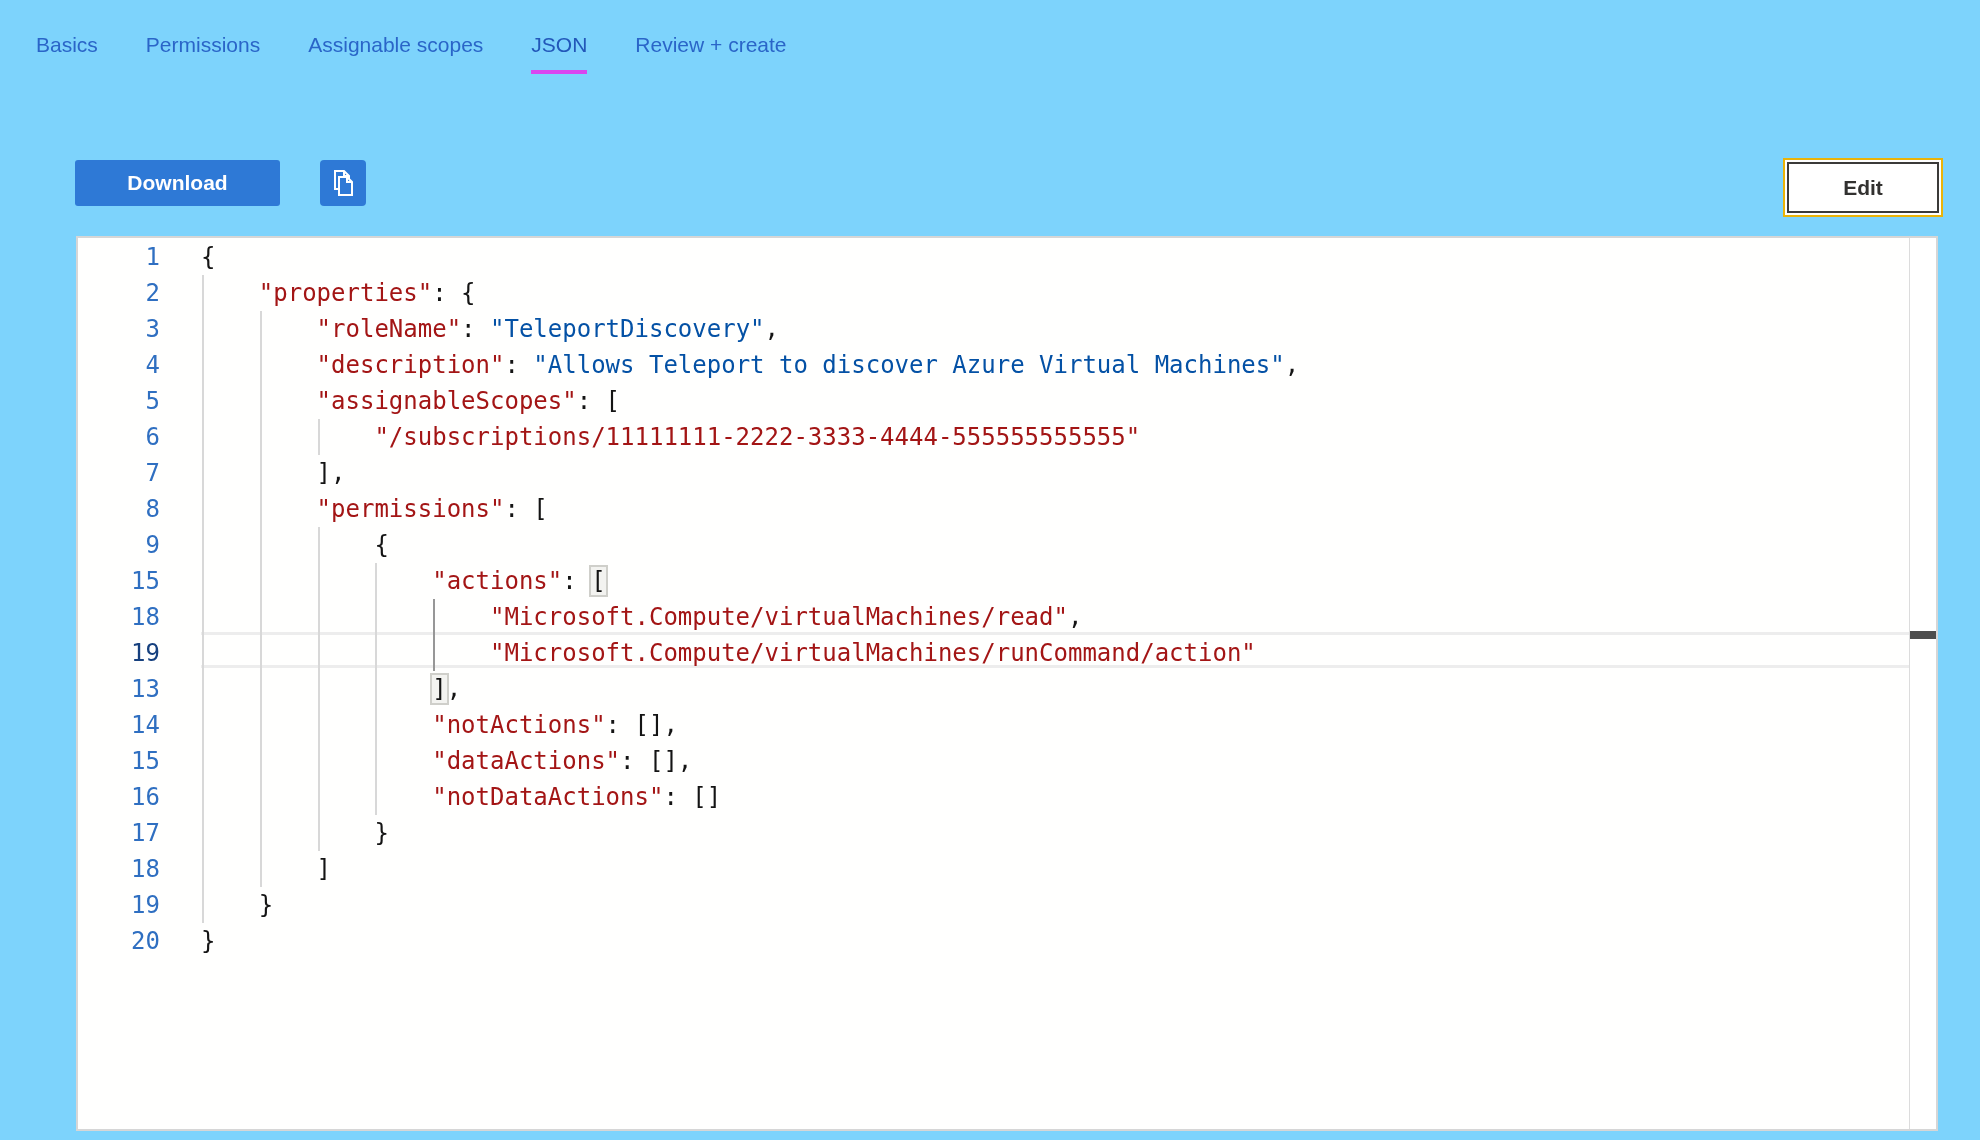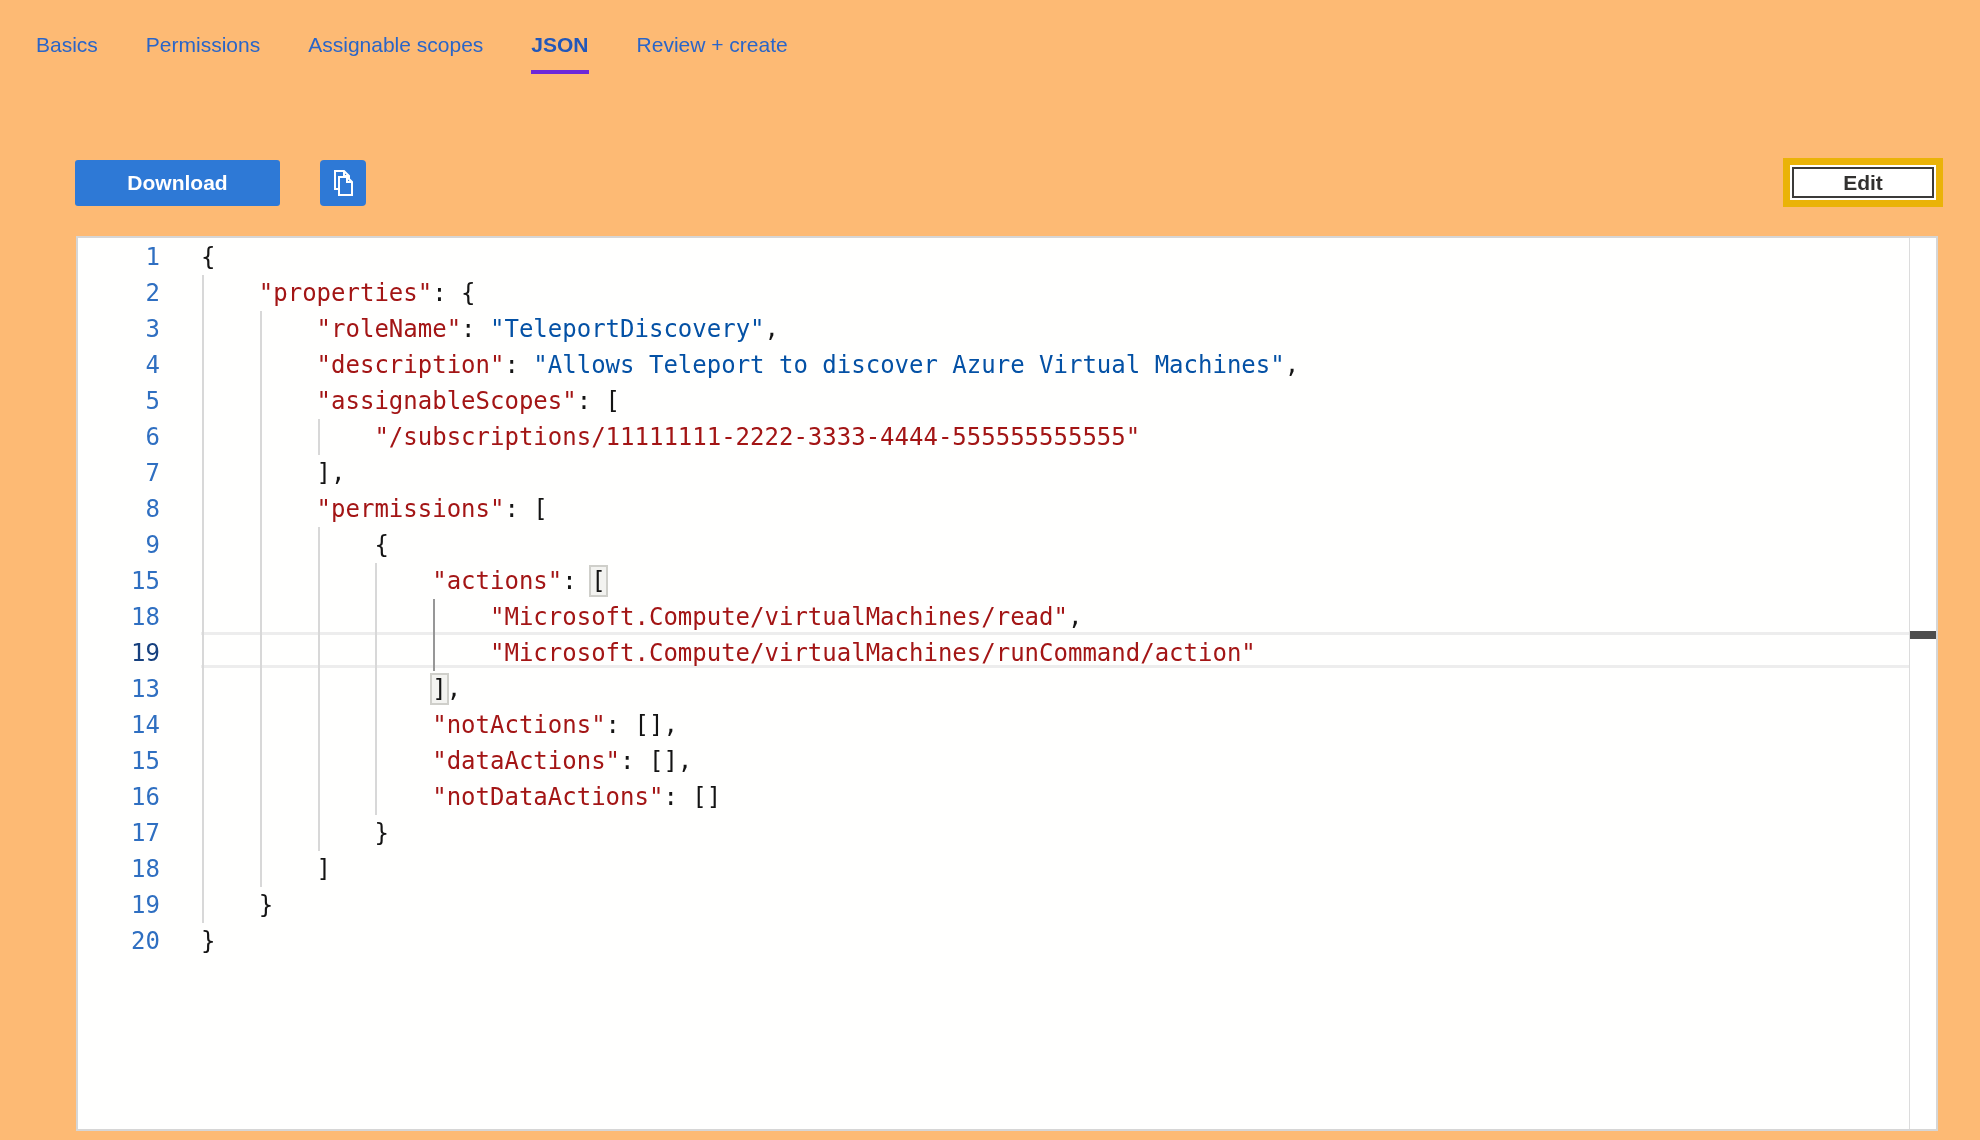--- a/index.html
+++ b/index.html
@@ -1,39 +1,39 @@
 <!DOCTYPE html>
 <html><head>
 <meta charset="utf-8">
 <style>
   * { margin:0; padding:0; box-sizing:border-box; }
   html,body { background:#ffffff; }
   body { font-family:"Liberation Sans", sans-serif; color:#2d2f31; }
-  .page { position:relative; width:1980px; height:1140px; background:#fdba74; overflow:hidden;padding-left:8px; }
+  .page { position:relative; width:1980px; height:1140px; background:#7dd3fc; overflow:hidden;padding-left:8px; }
 
   
   .tabbar { position:absolute; left:36px; top:33px; display:flex; }
   .tab { font-size:21px; line-height:23px; color:#2a65c8; padding-bottom:14px;
          margin-right:48px; cursor:pointer; border-bottom:4px solid transparent; white-space:nowrap; }
-  .tab.active { font-weight:700; color:#2257b9; border-bottom:4px solid #6d28d9; }
+  .tab.active { font-weight:400; color:#2257b9; border-bottom:4px solid #d946ef; }
 
   
   .intro { position:absolute; left:75px; top:106px; font-size:21px; line-height:28px; color:#323130; }
   .intro a { color:#3069cf; text-decoration:none; }
   .ext-icon { margin-left:7px; vertical-align:-2px; }
 
   
   .btn-download { position:absolute; left:75px; top:160px; width:205px; height:46px;
          background:#2e79d6; color:#fff; border:none; border-radius:3px;
          font-family:"Liberation Sans",sans-serif; font-size:21px; font-weight:700; cursor:pointer; }
   .btn-copy { position:absolute; left:320px; top:160px; width:46px; height:46px;
          background:#2e79d6; border:none; border-radius:4px; cursor:pointer;
          display:flex; align-items:center; justify-content:center; }
-  .btn-edit { position:absolute; left:1783px; top:158px; width:160px; height:49px;
-         background:#fff; border:7px solid #eab308; cursor:pointer;
+  .btn-edit { position:absolute; left:1783px; top:158px; width:160px; height:59px;
+         background:#fff; border:2px solid #eab308; cursor:pointer;
          font-family:"Liberation Sans",sans-serif; font-size:21px; font-weight:700; color:#323130; }
   .btn-edit::after { content:""; position:absolute; inset:2px; border:2px solid #3b3a39; pointer-events:none; }
 
   
   .editor { position:absolute; left:76px; top:236px; width:1862px; height:895px;
             border:2px solid #d6d6d6; background:#fffffe;
             font-family:"DejaVu Sans Mono","Liberation Mono",monospace; font-size:24px; line-height:36px; }
   .gutter { position:absolute; left:0; top:0; width:123px; bottom:0; padding-top:1px; }
   .ln { height:36px; line-height:36px; text-align:right; padding-right:41px; color:#2f6fc1; }
   .ln.active { color:#16407e; }

